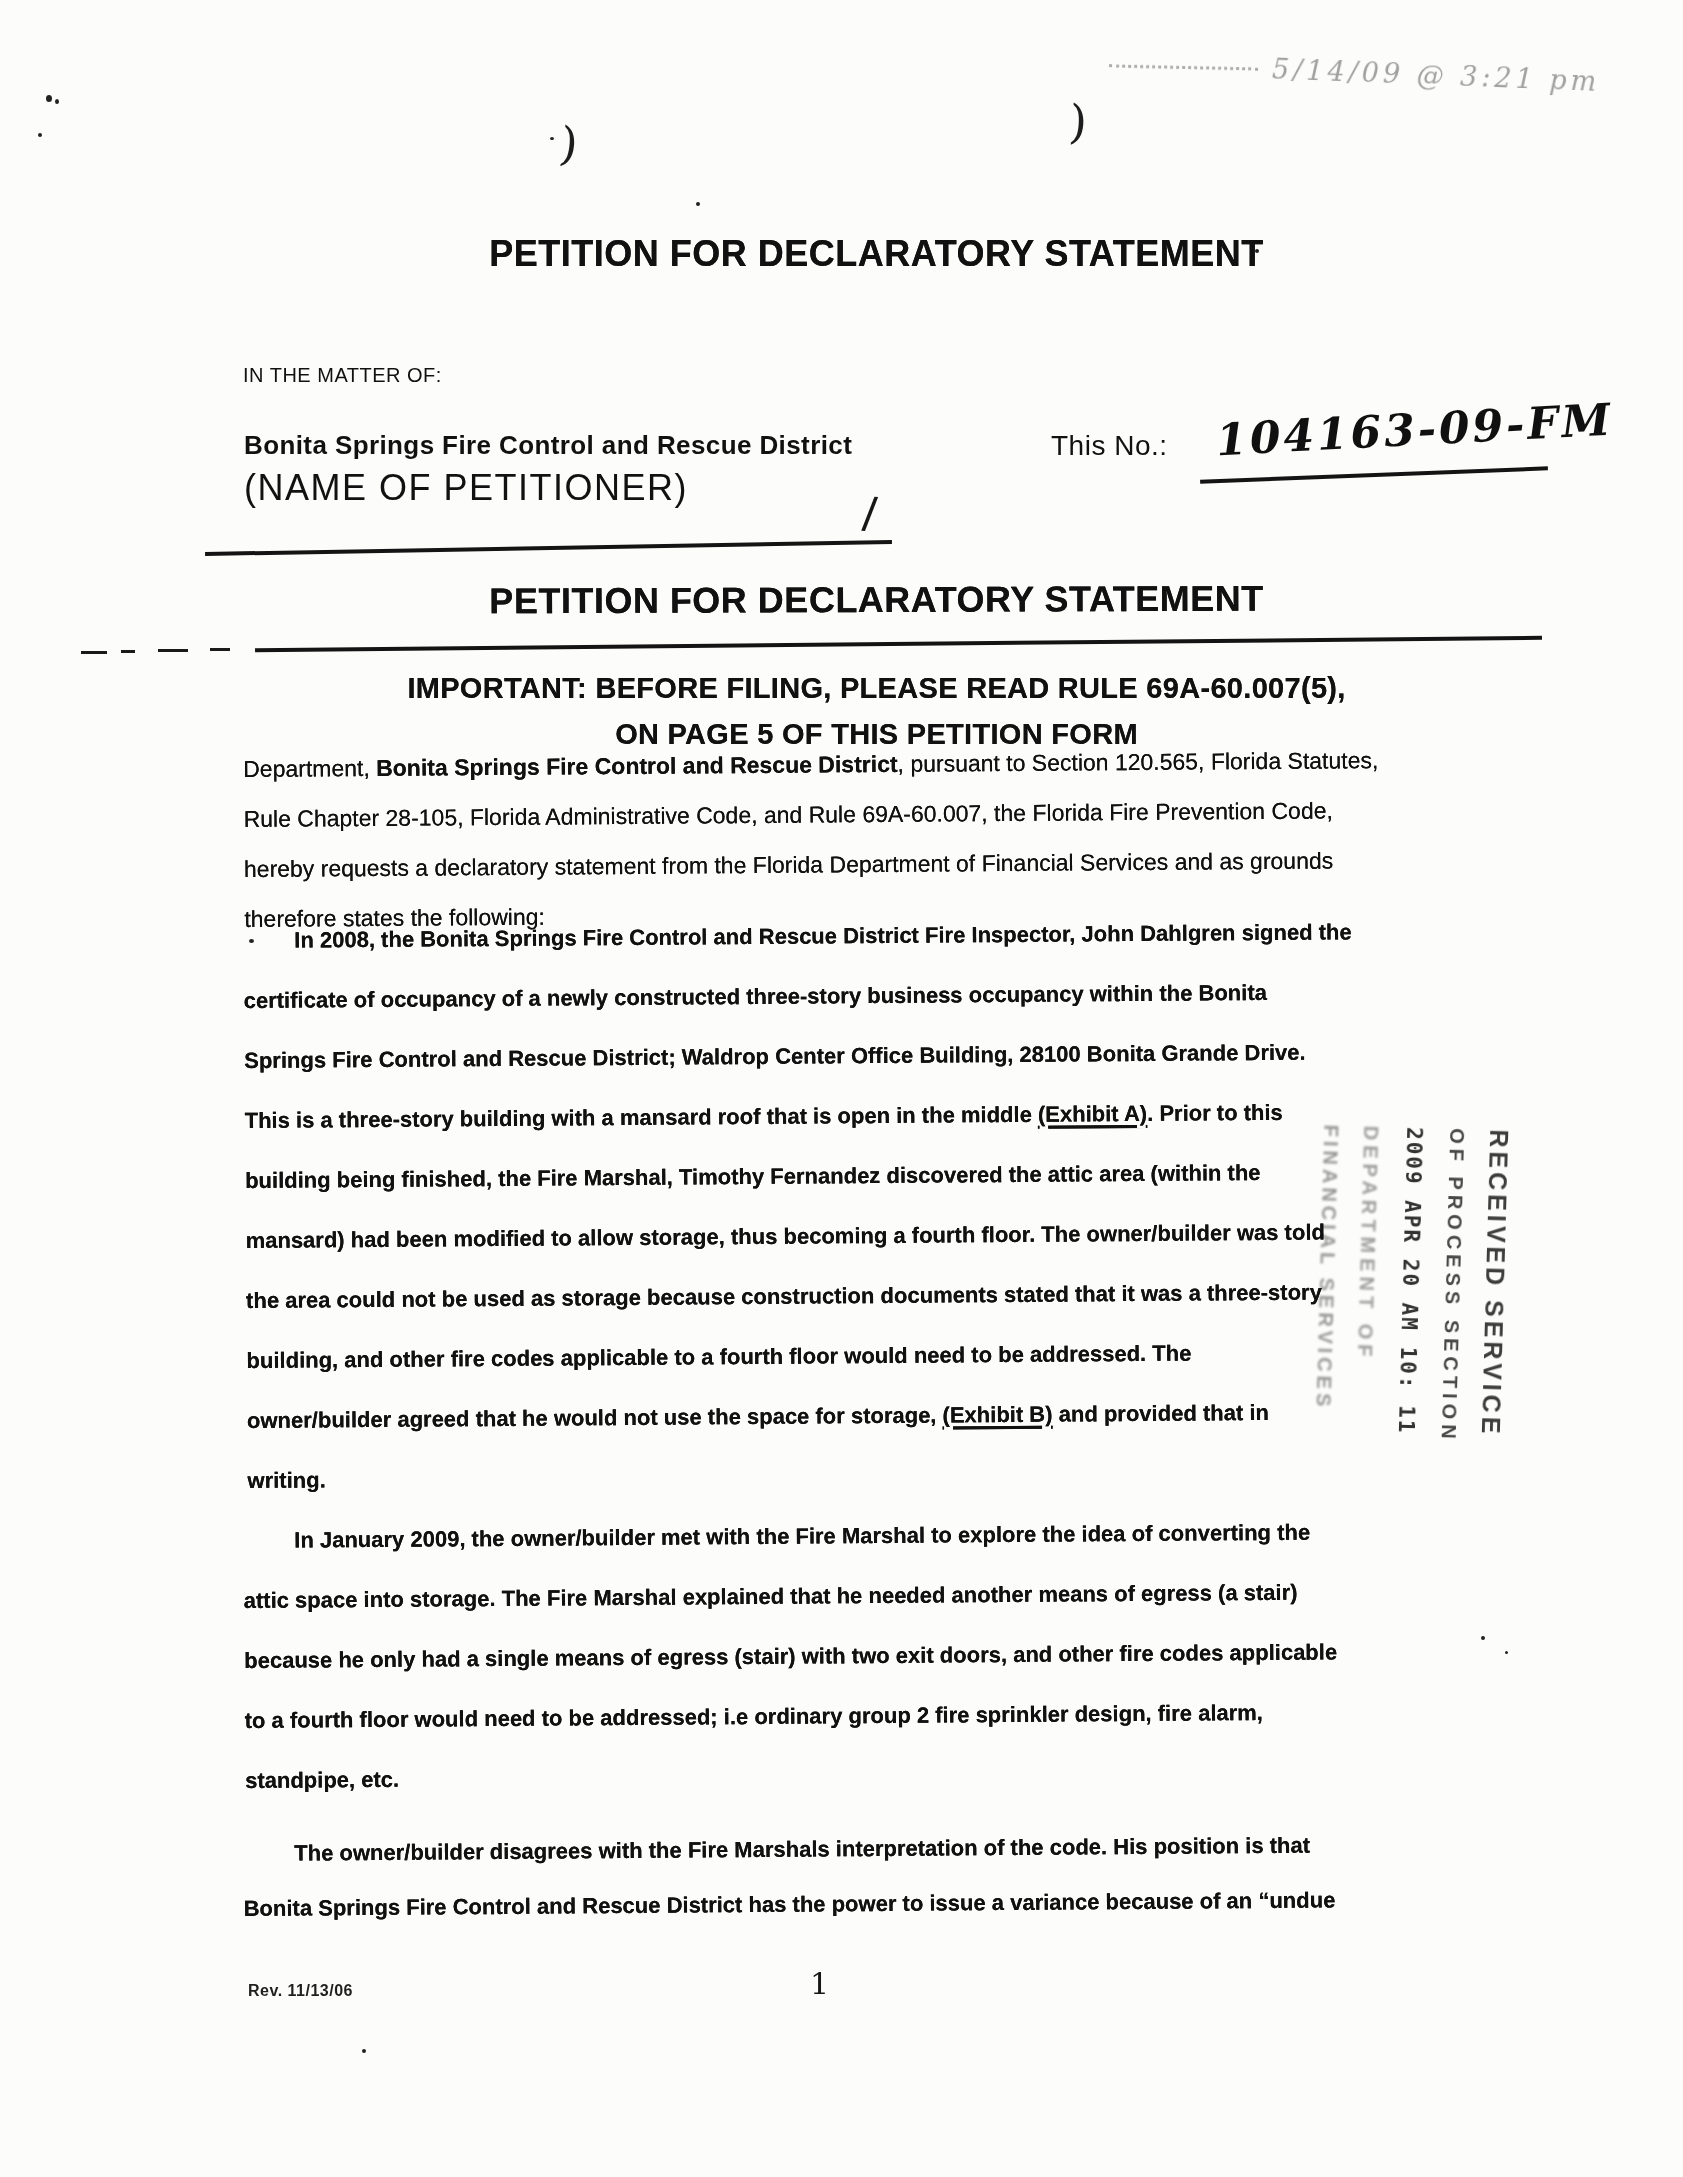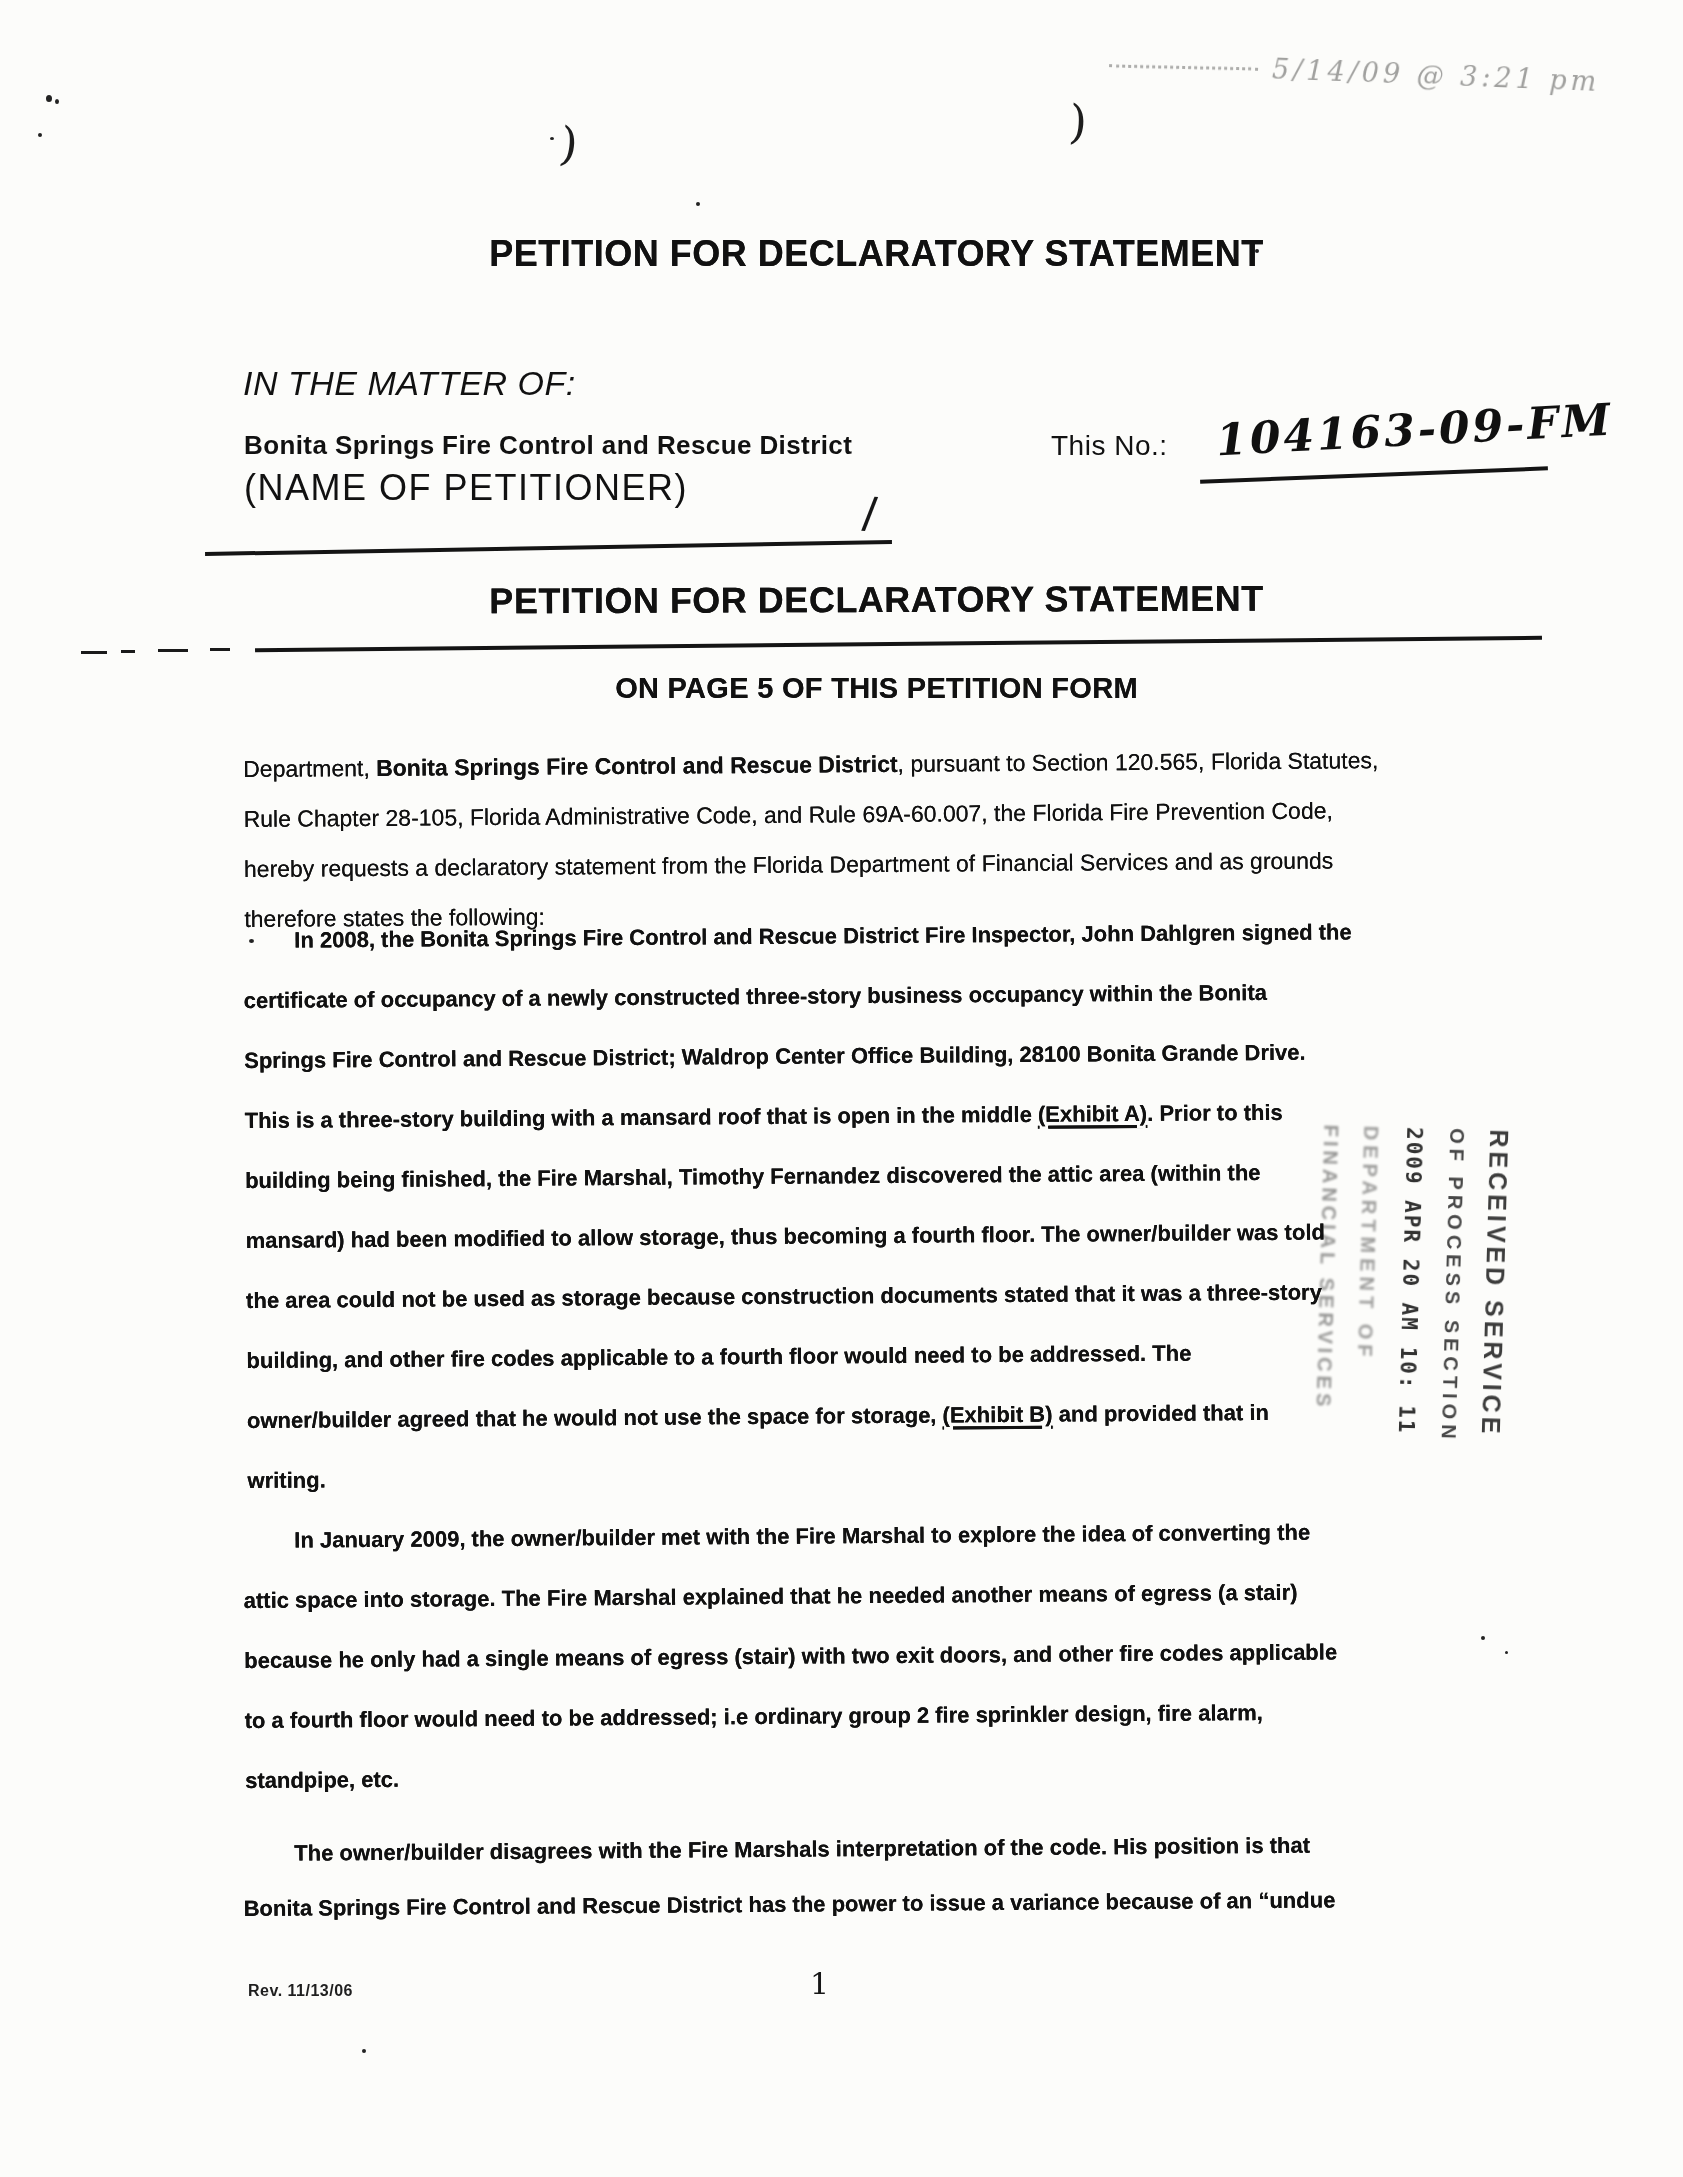--- a/index.html
+++ b/index.html
@@ -29,21 +29,21 @@
   .case-value{
     position:absolute;left:1216px;top:404px;
     font-family:"DejaVu Serif",serif;font-style:italic;font-weight:700;
     font-size:44px;letter-spacing:3px;color:#101010;
     transform:rotate(-3deg);white-space:nowrap;
   }
   
   .title-block{position:absolute;left:243px;top:231px;width:1267px;text-align:center;}
   .title-line{font-weight:700;font-size:36px;line-height:45px;letter-spacing:0.5px;
     text-shadow:0 0 0.6px rgba(0,0,0,.85);}
-  .matter{position:absolute;left:243px;top:364px;font-size:34px;letter-spacing:0.5px;font-style:italic;}
+  .matter{position:absolute;left:243px;top:364px;font-size:20px;letter-spacing:0.5px;}
   .pet-name{position:absolute;left:244px;top:430px;font-weight:700;font-size:26px;letter-spacing:0.4px;}
   .pet-label{position:absolute;left:244px;top:467px;font-size:36px;letter-spacing:1.5px;}
   .case-label{position:absolute;left:1051px;top:430px;font-size:28px;letter-spacing:0.5px;}
   .slash-mark{position:absolute;left:863px;top:487px;font-size:48px;color:#161616;transform:rotate(6deg);}
   .section-heading{position:absolute;left:243px;top:579px;width:1267px;text-align:center;
     font-weight:700;font-size:36px;letter-spacing:0.5px;text-shadow:0 0 0.6px rgba(0,0,0,.85);
     transform:rotate(-.2deg);}
   .important{position:absolute;left:243px;top:665px;width:1267px;text-align:center;
     font-weight:700;font-size:29px;line-height:46px;letter-spacing:0.3px;
     text-shadow:0 0 0.5px rgba(0,0,0,.85);}
@@ -119,20 +119,21 @@
   <div class="rule" style="left:205px;top:546px;width:687px;height:3.5px;transform:rotate(-1deg);"></div>
 
   <div class="section-heading">PETITION FOR DECLARATORY STATEMENT</div>
   <div class="rule" style="left:255px;top:642px;width:1287px;height:3.5px;transform:rotate(-.55deg);"></div>
   <div class="dash" style="left:81px;top:651px;width:26px;"></div>
   <div class="dash" style="left:121px;top:650px;width:14px;"></div>
   <div class="dash" style="left:158px;top:649px;width:30px;"></div>
   <div class="dash" style="left:210px;top:648px;width:20px;"></div>
 
   <div class="important">
+    <div>IMPORTANT: BEFORE FILING, PLEASE READ RULE 69A-60.007(5),</div>
     <div>ON PAGE 5 OF THIS PETITION FORM</div>
   </div>
 
   <div class="para p1">
     <div class="bline"><span>Department, </span><span class="b">Bonita Springs Fire Control and Rescue District</span><span>, pursuant to Section 120.565, Florida Statutes,</span></div>
     <div class="bline">Rule Chapter 28-105, Florida Administrative Code, and Rule 69A-60.007, the Florida Fire Prevention Code,</div>
     <div class="bline">hereby requests a declaratory statement from the Florida Department of Financial Services and as grounds</div>
     <div class="bline">therefore states the following:</div>
   </div>
 

